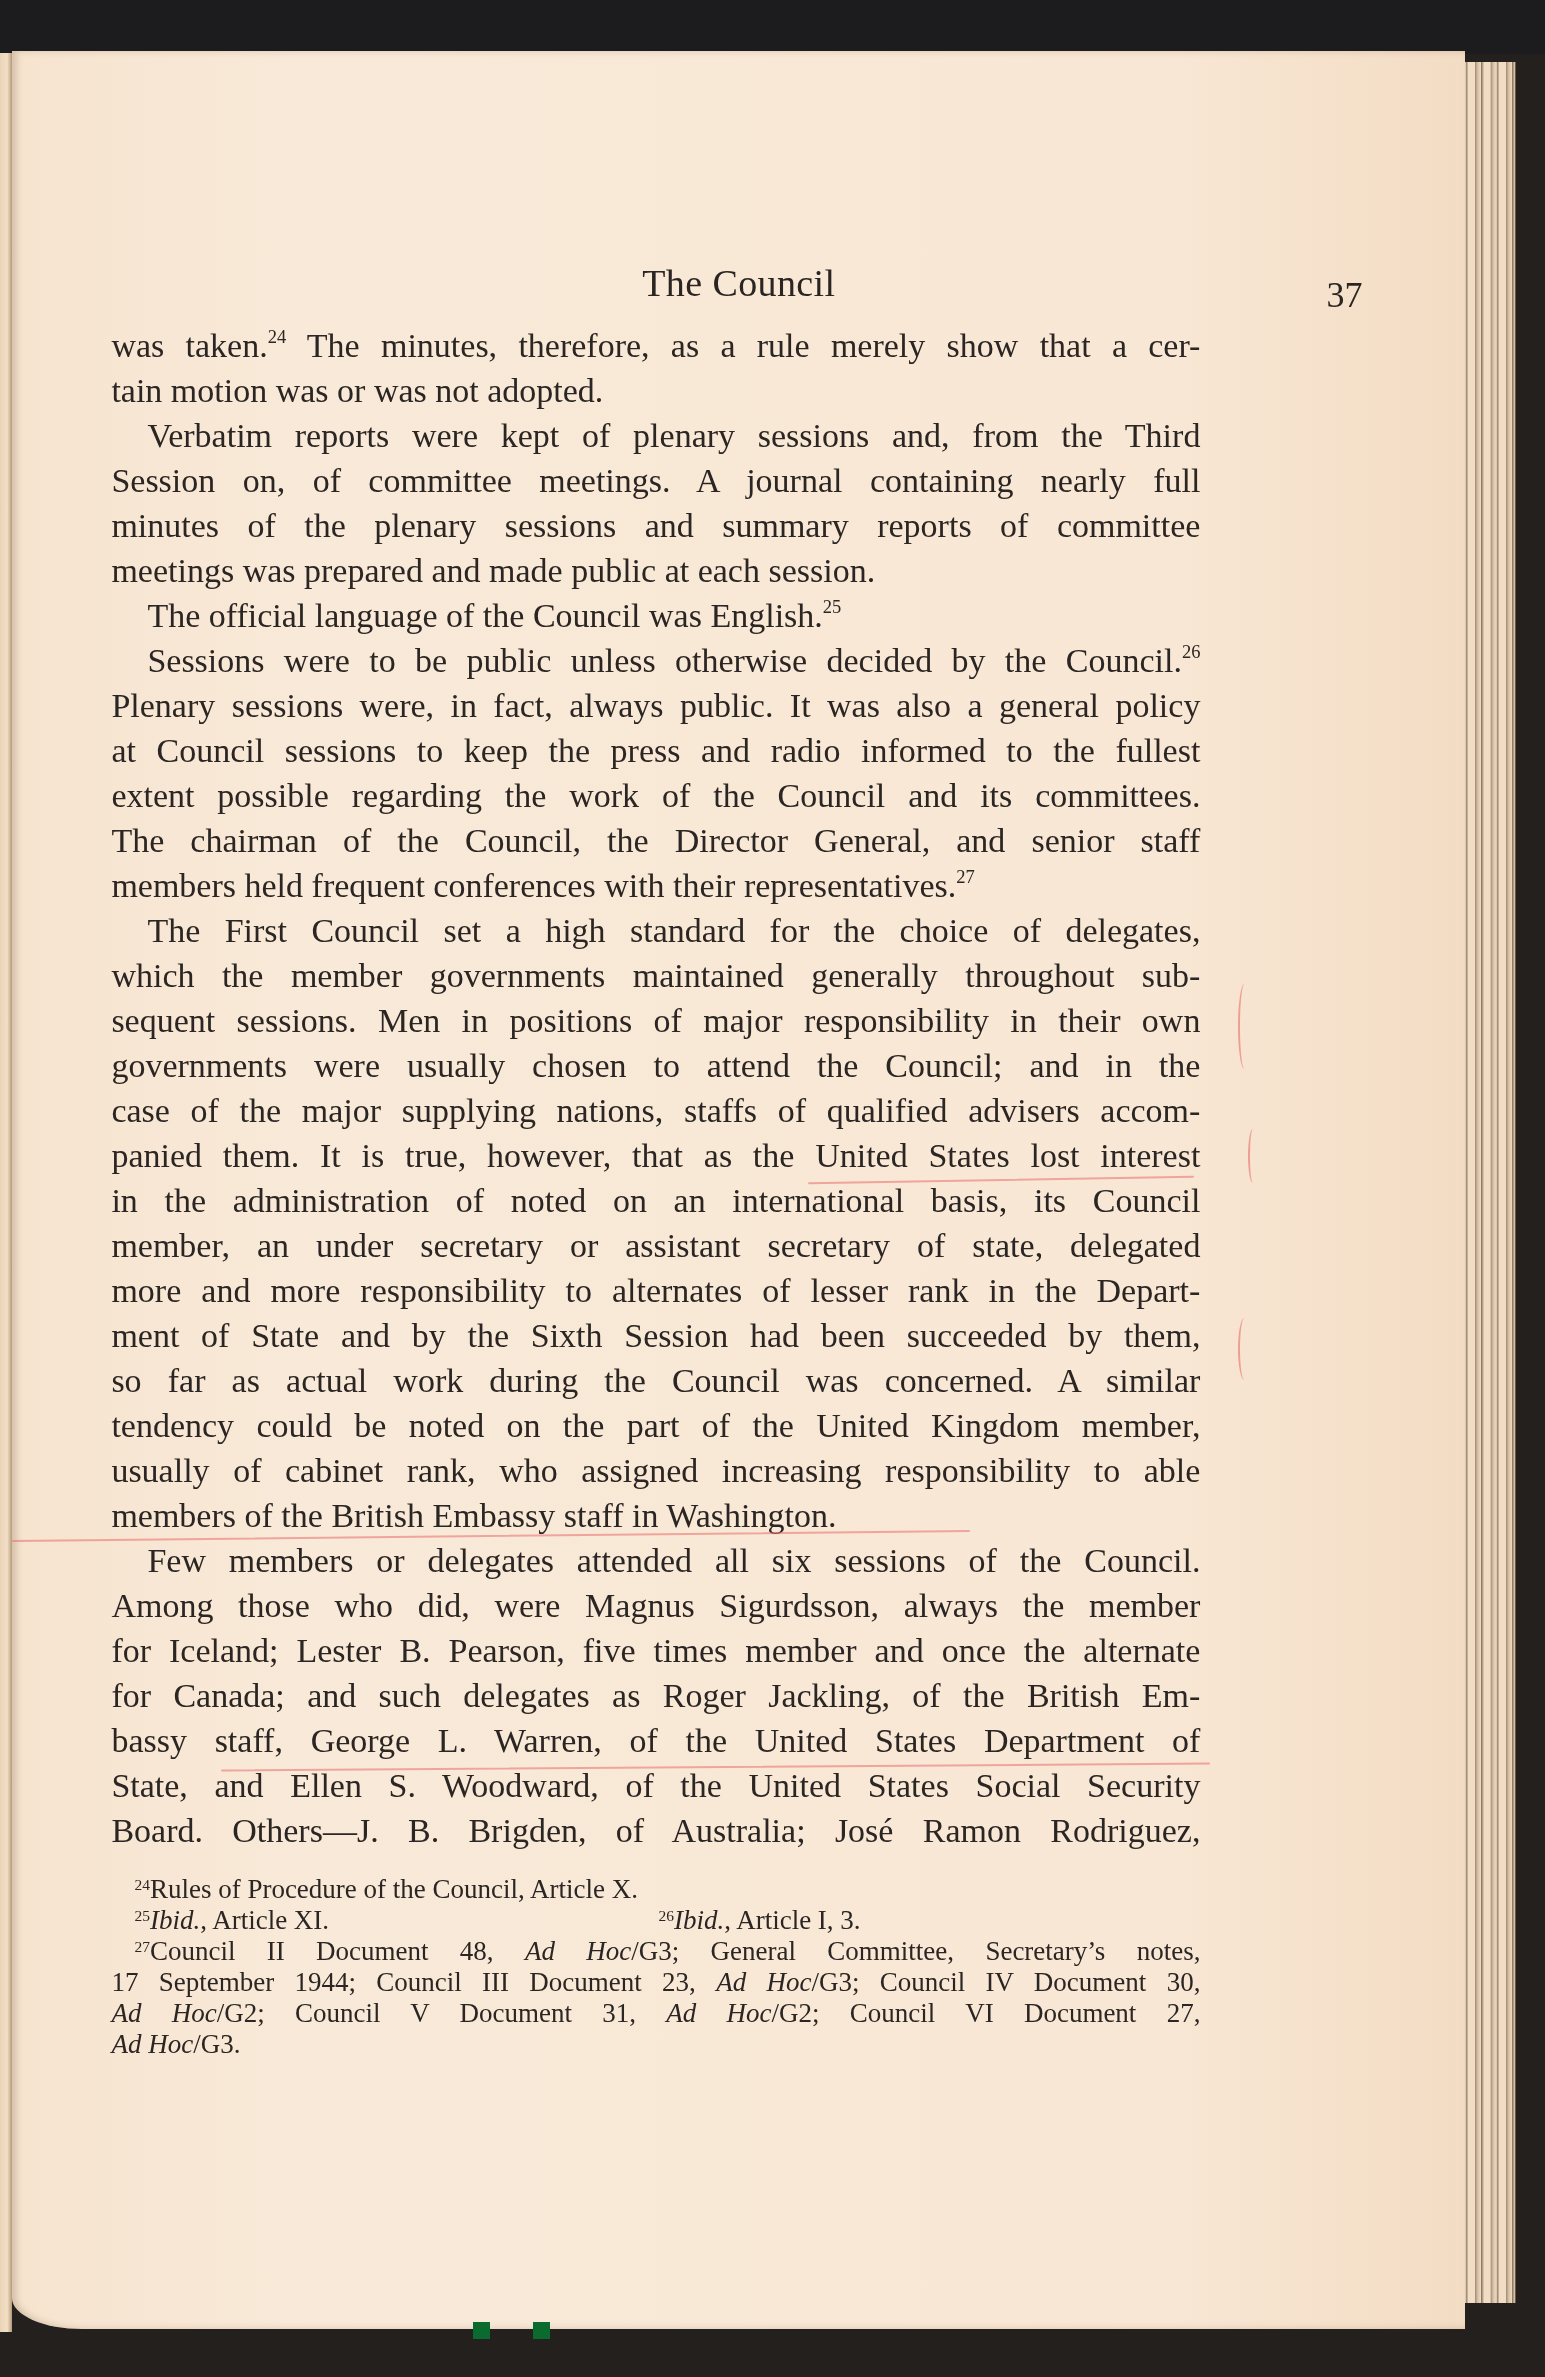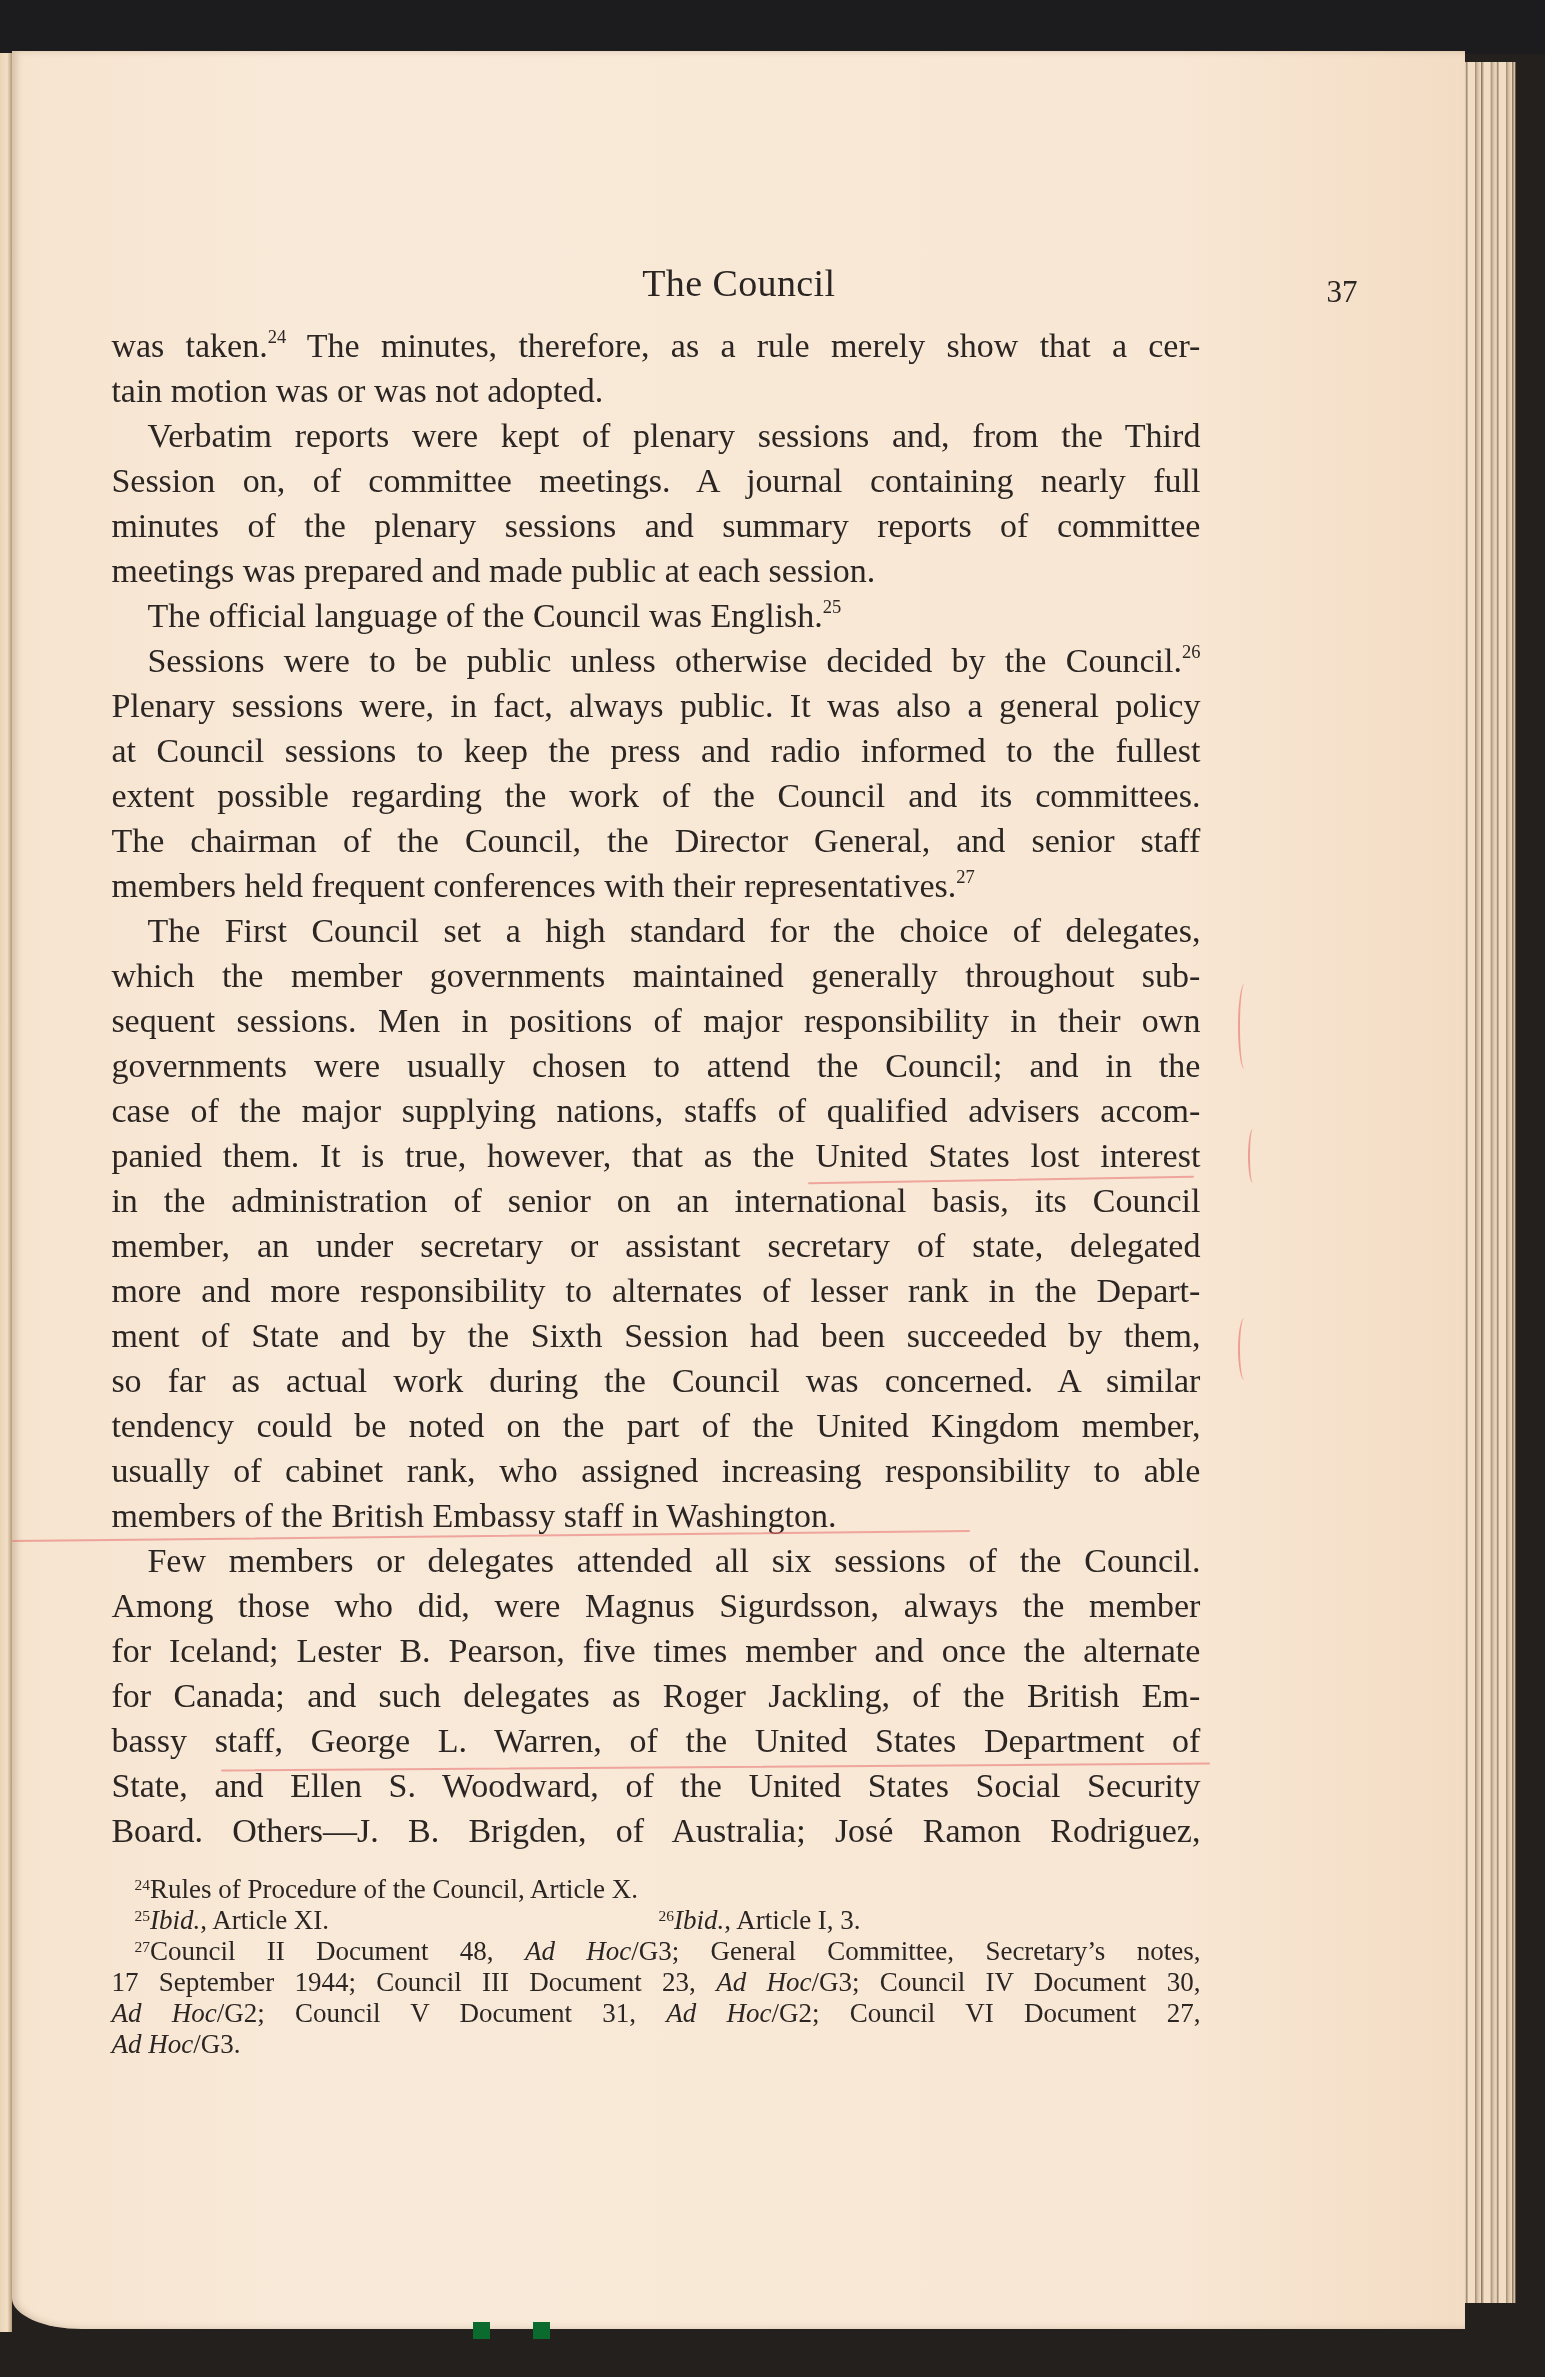--- a/index.html
+++ b/index.html
@@ -24,21 +24,21 @@
     background:repeating-linear-gradient(90deg,
       #f1dcc4 0px, #f1dcc4 6.2px, #a89478 7px, #d9c3a8 9.3px, #efd9bf 12.4px,
       #8f7d68 13px, #e8d2b8 15.5px);
     border-right:1.5px solid #6b5a4a;
   }
   .running-head {
     position:absolute; top:210px; left:0; width:1453px; text-align:center;
     font-size:38px; color:#2a2522; letter-spacing:0.4px;
   }
   .page-number {
-    position:absolute; top:223px; left:1314px; font-size:31px; color:#2a2522;
+    position:absolute; top:223px; left:1314px; font-size:36px; color:#2a2522;
   }
   .body-text {
     position:absolute; left:99px; top:272px; width:1089px;
     font-size:34px; line-height:45px; color:#2b2623;
   }
   .line { display:block; white-space:nowrap; text-align:justify; text-align-last:justify; height:45px; }
   .line.last { text-align-last:left; }
   .line.indent { padding-left:36px; }
   sup { font-size:18.5px; vertical-align:top; line-height:1; position:relative; top:4.6px; }
   .footnotes {
@@ -85,21 +85,21 @@
     <span class="line">at Council sessions to keep the press and radio informed to the fullest</span>
     <span class="line">extent possible regarding the work of the Council and its committees.</span>
     <span class="line">The chairman of the Council, the Director General, and senior staff</span>
     <span class="line last"><span>members held frequent conferences with their representatives.</span><sup>27</sup></span>
     <span class="line indent">The First Council set a high standard for the choice of delegates,</span>
     <span class="line">which the member governments maintained generally throughout sub-</span>
     <span class="line">sequent sessions. Men in positions of major responsibility in their own</span>
     <span class="line">governments were usually chosen to attend the Council; and in the</span>
     <span class="line">case of the major supplying nations, staffs of qualified advisers accom-</span>
     <span class="line">panied them. It is true, however, that as the United States lost interest</span>
-    <span class="line">in the administration of senior on an international basis, its Council</span>
+    <span class="line">in the administration of noted on an international basis, its Council</span>
     <span class="line">member, an under secretary or assistant secretary of state, delegated</span>
     <span class="line">more and more responsibility to alternates of lesser rank in the Depart-</span>
     <span class="line">ment of State and by the Sixth Session had been succeeded by them,</span>
     <span class="line">so far as actual work during the Council was concerned. A similar</span>
     <span class="line">tendency could be noted on the part of the United Kingdom member,</span>
     <span class="line">usually of cabinet rank, who assigned increasing responsibility to able</span>
     <span class="line last">members of the British Embassy staff in Washington.</span>
     <span class="line indent">Few members or delegates attended all six sessions of the Council.</span>
     <span class="line">Among those who did, were Magnus Sigurdsson, always the member</span>
     <span class="line">for Iceland; Lester B. Pearson, five times member and once the alternate</span>

